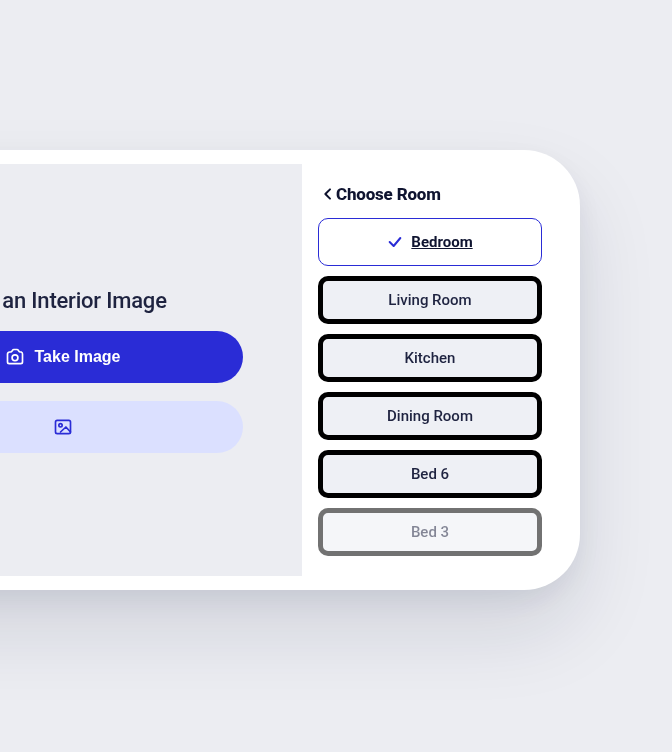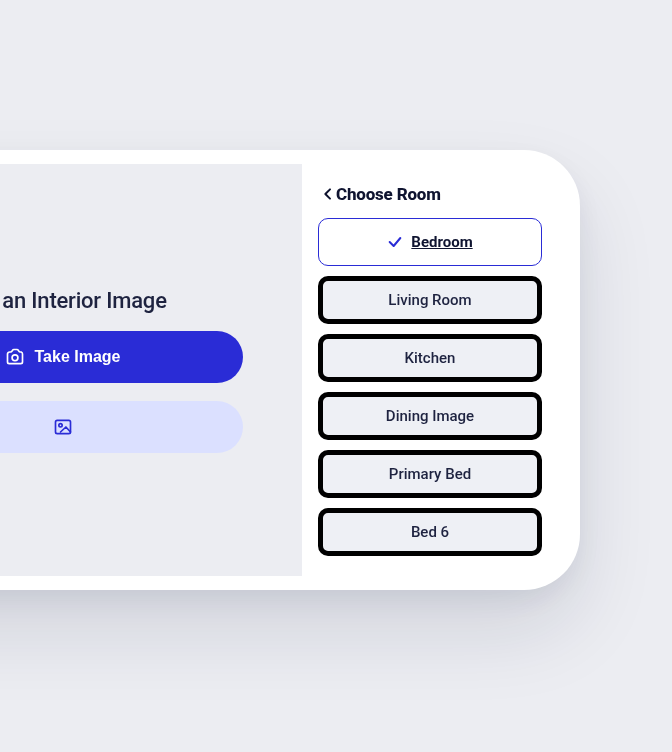--- a/index.html
+++ b/index.html
@@ -178,29 +178,29 @@
 
         <div class="room-item">
           <span>Living Room</span>
         </div>
 
         <div class="room-item">
           <span>Kitchen</span>
         </div>
 
         <div class="room-item">
-          <span>Dining Image</span>
-        </div>
-
-        <div class="room-item">
-          <span>Primary Bed</span>
-        </div>
+          <span>Dining Room</span>
+        </div>
+
 
         <div class="room-item">
           <span>Bed 6</span>
         </div>
 
+        <div class="room-item faded">
+          <span>Bed 3</span>
+        </div>
 
       </div>
     </div>
 
   </div>
 </div>
 
 </body></html>

